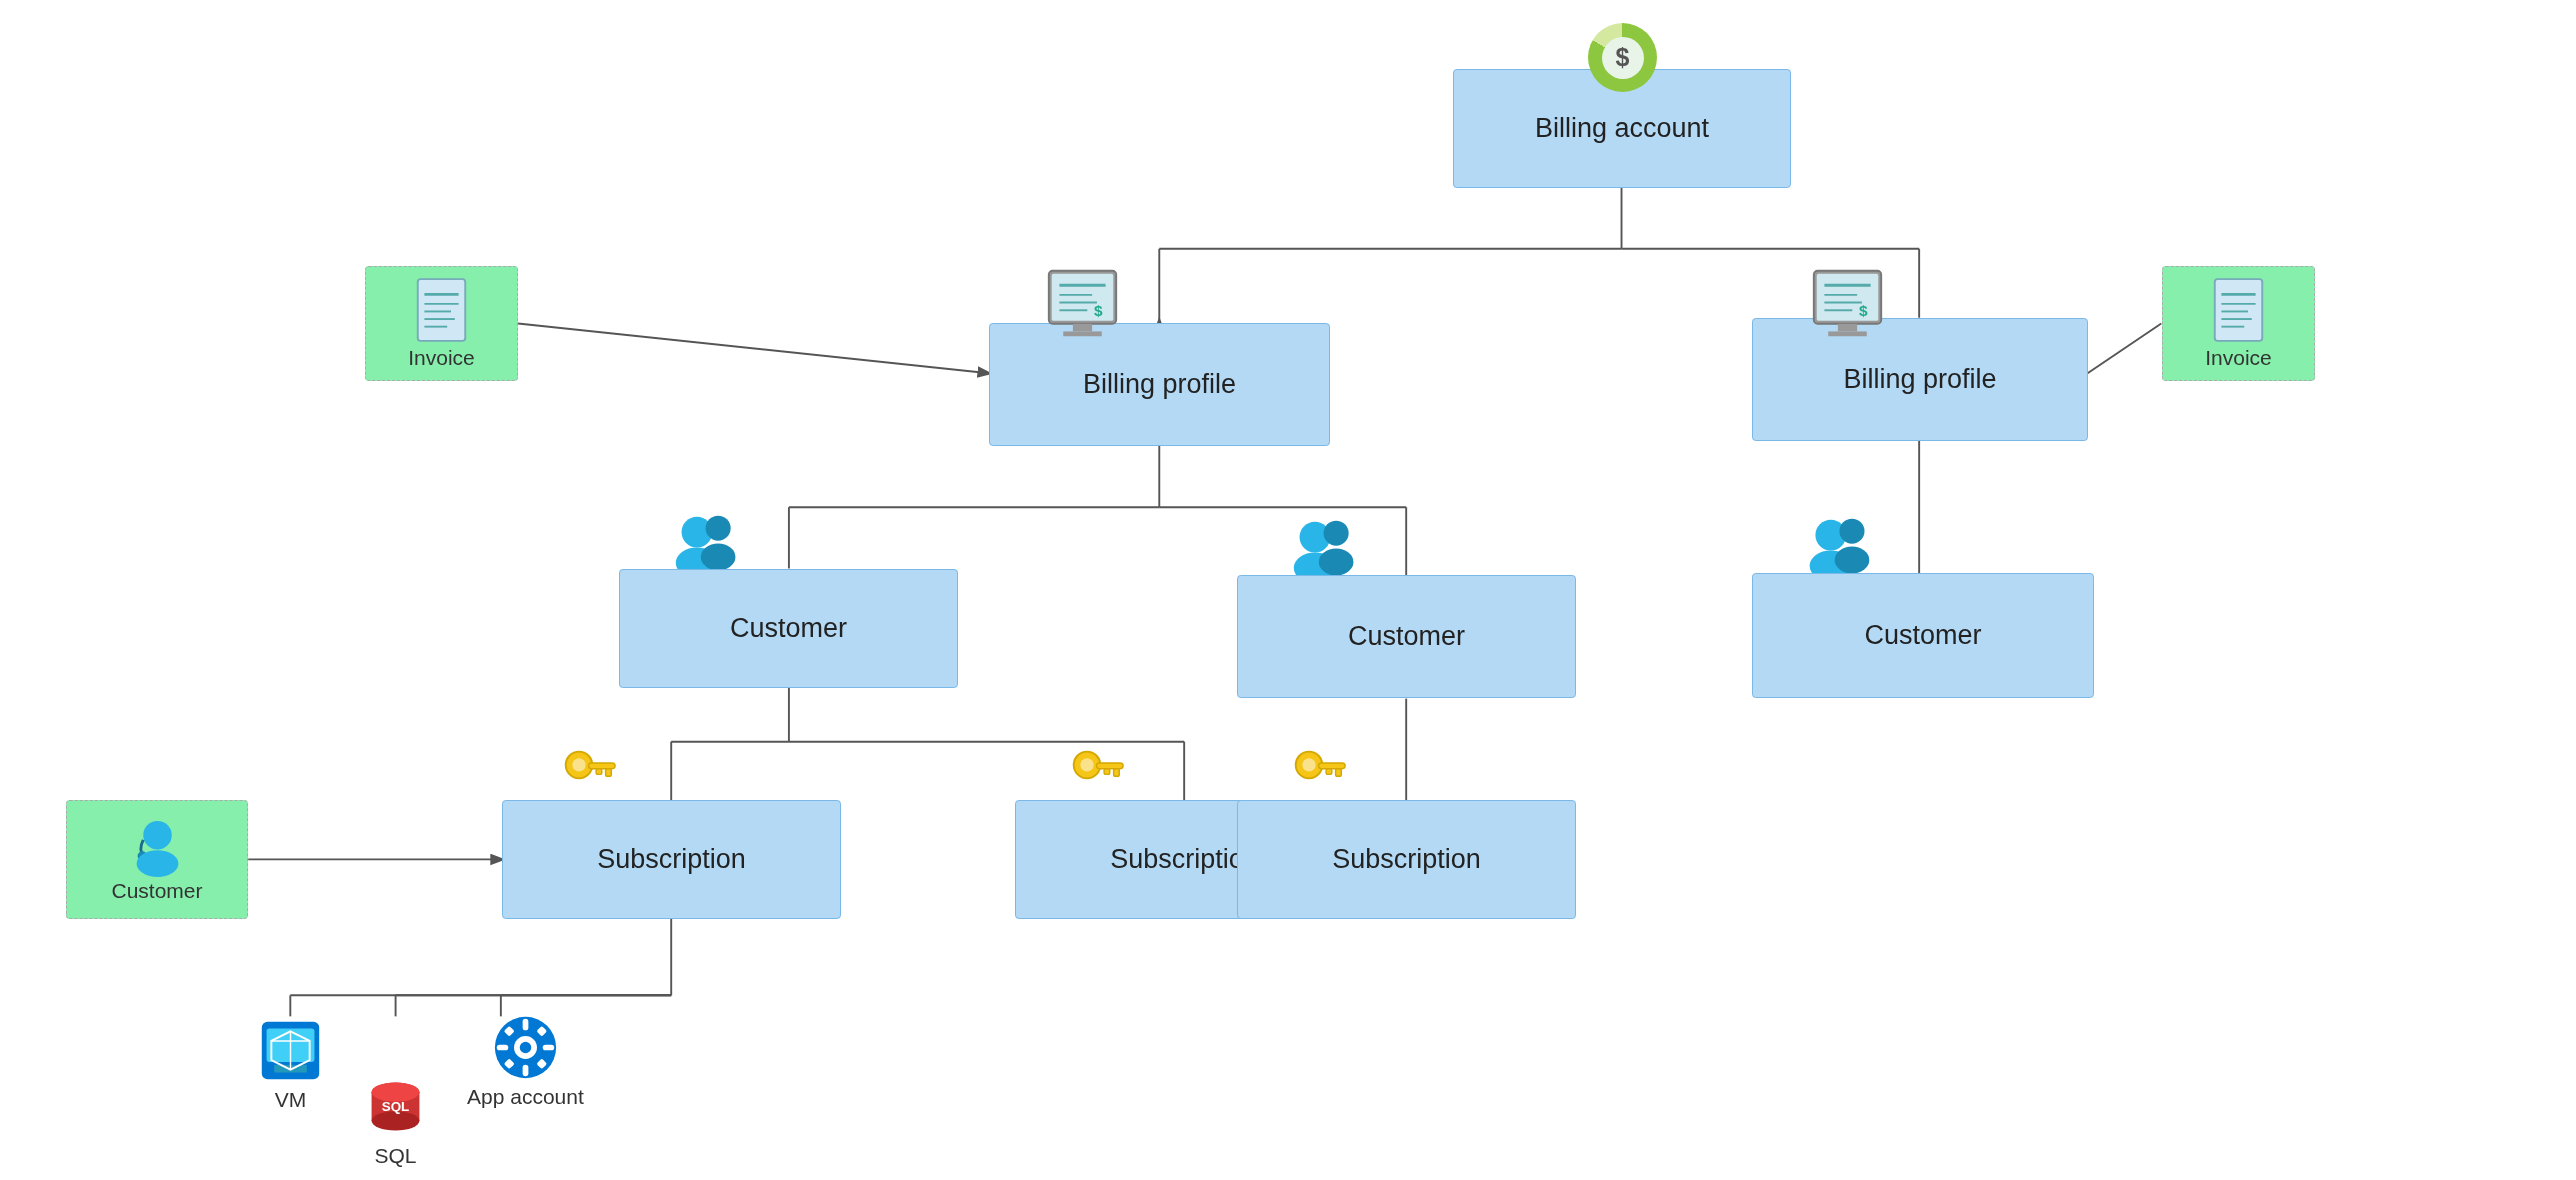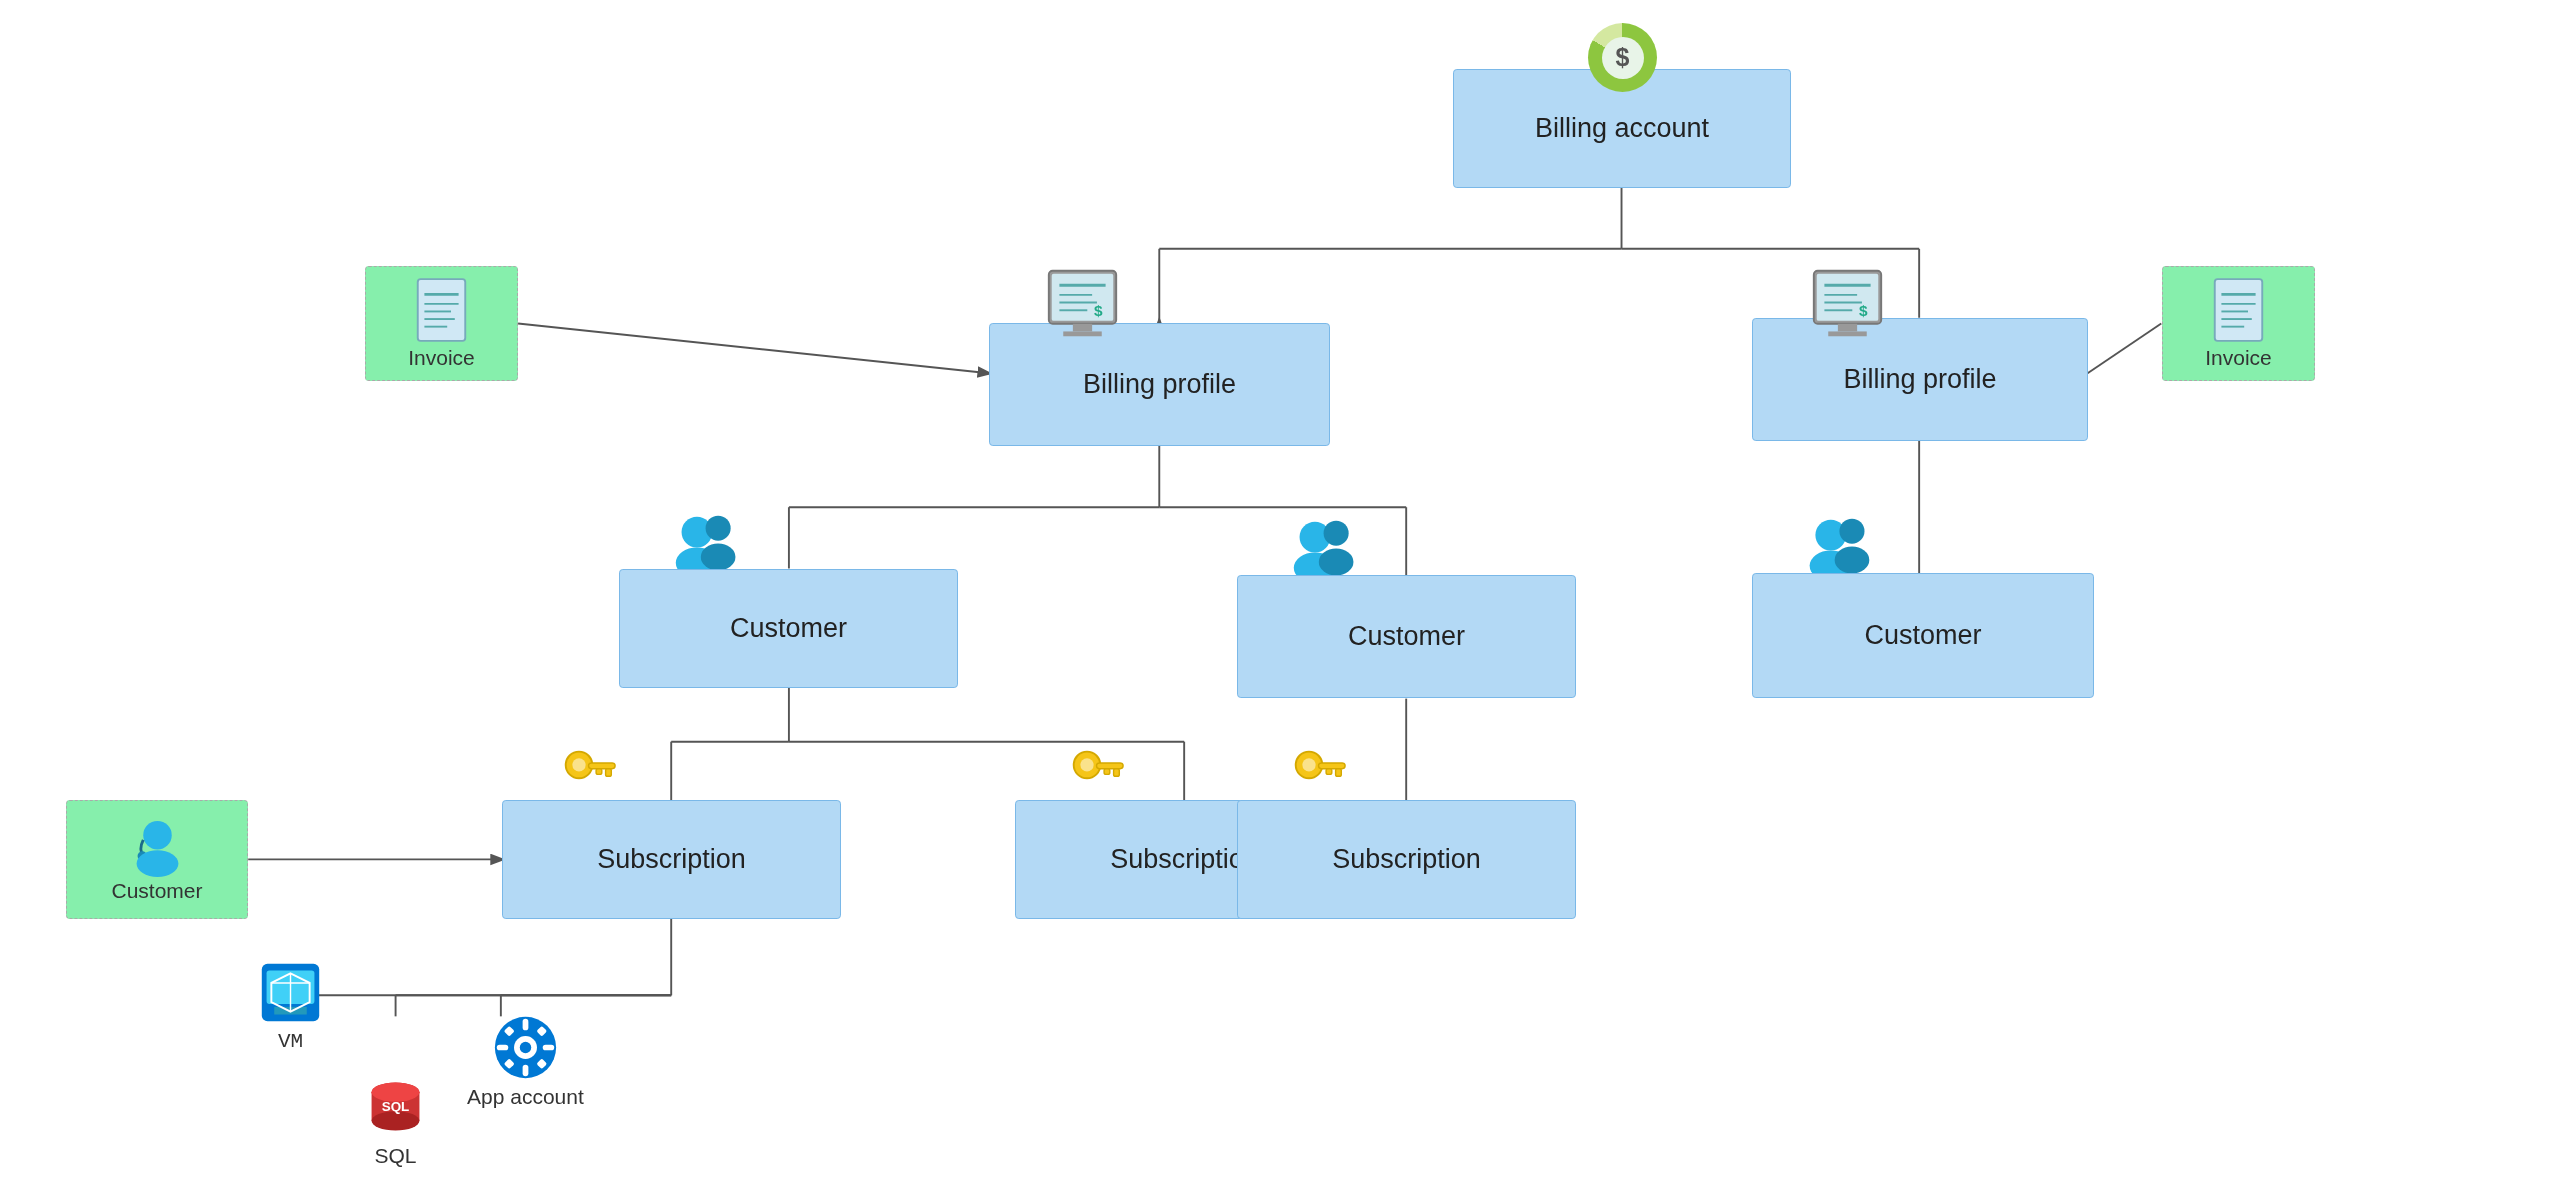--- a/index.html
+++ b/index.html
@@ -178,21 +178,21 @@
     .key-icon-sub-mid {
       left: 1063px; top: 739px;
       width: 67px; height: 67px;
     }
     .key-icon-sub-right {
       left: 1285px; top: 739px;
       width: 67px; height: 67px;
     }
 
     
-    .vm-icon { left: 257px; top: 959px; font-family: Liberation Mono, monospace; }
+    .vm-icon { left: 257px; top: 1017px; }
     .sql-icon { left: 362px; top: 1073px; }
     .app-icon { left: 467px; top: 1014px; }
 
     
     .icon-circle-green {
       width: 69px; height: 69px;
       border-radius: 50%;
       background: conic-gradient(#8dc63f 0deg 300deg, #d4e8a0 300deg 360deg);
       display: flex; align-items: center; justify-content: center;
       position: relative;

